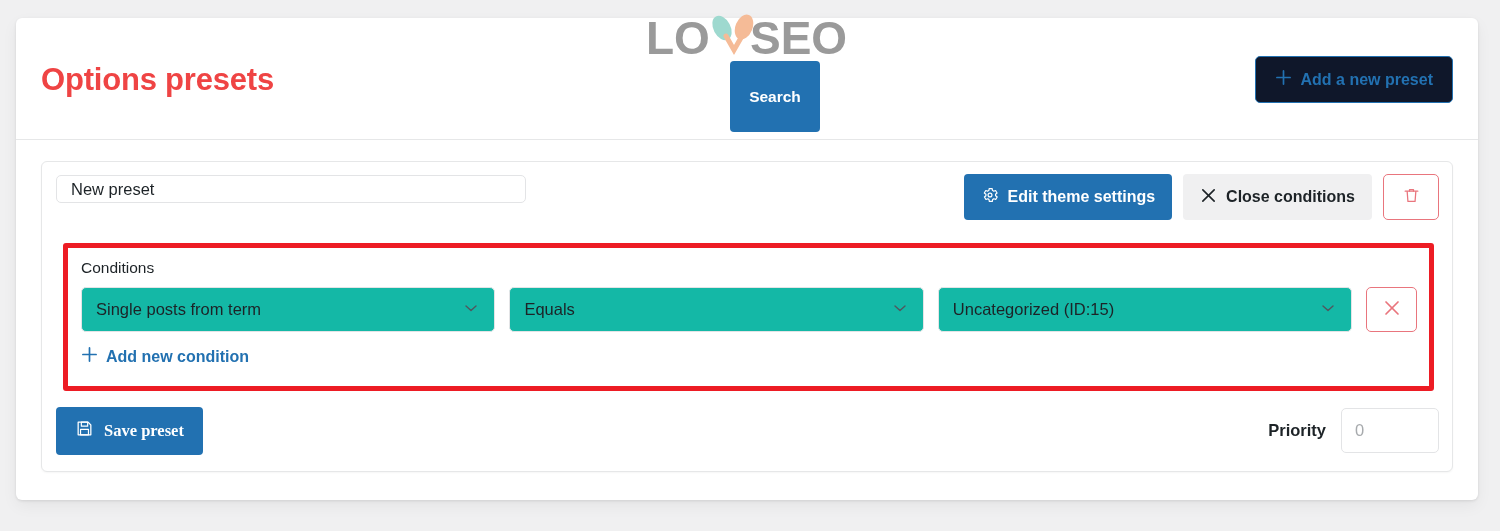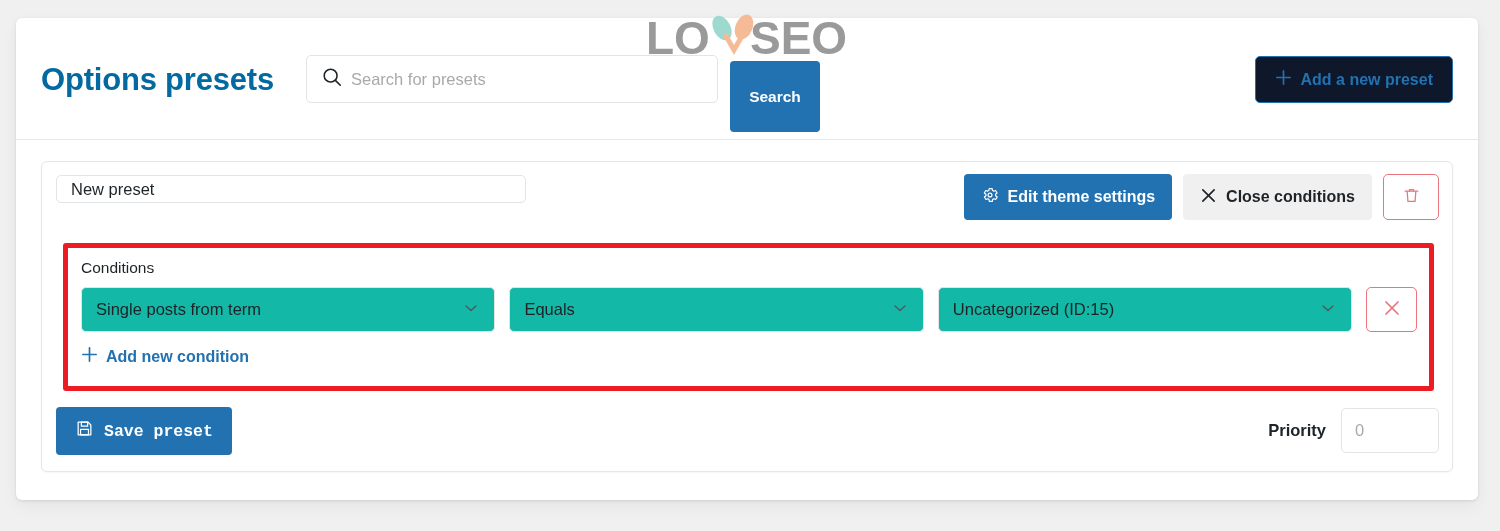--- a/index.html
+++ b/index.html
@@ -47,21 +47,21 @@
     border-bottom: 1px solid #e6e7e8;
     box-sizing: border-box;
   }
   .page-title {
     position: absolute;
     left: 25px;
     top: 44px;
     font-size: 31px;
     font-weight: bold;
     letter-spacing: -0.2px;
-    color: #0369a1;
+    color: #ef4444;
     white-space: nowrap;
   }
   .search-wrap {
     position: absolute;
     left: 290px;
     top: 37px;
     width: 412px;
     height: 48px;
     border: 1px solid #e3e4e6;
     border-radius: 5px;
@@ -292,21 +292,21 @@
   }
   .save-btn {
     position: absolute;
     left: 14px;
     top: 5px;
     height: 48px;
     background: #2271b1;
     color: #ffffff;
     border: none;
     border-radius: 4px;
-    font-family: Liberation Mono, monospace;
+    font-family: Liberation Serif, serif;
     font-size: 16.5px;
     font-weight: bold;
     display: flex;
     align-items: center;
     gap: 10px;
     padding: 0 19px;
     cursor: pointer;
   }
   .priority-wrap {
     position: absolute;
@@ -353,29 +353,20 @@
     <text x="104" y="42" font-family="Liberation Sans, sans-serif" font-size="46" font-weight="bold" fill="#9a9a9a">SEO</text>
   </svg>
 </div>
 
 <div class="outer-card">
 
   <div class="header">
 
     <div class="page-title">Options presets</div>
 
-    <div class="search-wrap">
-      <span class="search-icon">
-        <svg width="22" height="22" viewBox="0 0 24 24" fill="none" xmlns="http://www.w3.org/2000/svg">
-          <circle cx="10.5" cy="10.5" r="7" stroke="#1d2327" stroke-width="1.7"></circle>
-          <line x1="15.7" y1="15.7" x2="21" y2="21" stroke="#1d2327" stroke-width="1.7" stroke-linecap="round"></line>
-        </svg>
-      </span>
-      <input class="search-input" type="text" placeholder="Search for presets" style="">
-    </div>
 
     <button class="search-button">Search</button>
 
     <button class="add-preset-button">
       <span>
         <svg width="17" height="17" viewBox="0 0 18 18" xmlns="http://www.w3.org/2000/svg">
           <line x1="9" y1="2" x2="9" y2="16" stroke="#2271b1" stroke-width="1.8" stroke-linecap="round"></line>
           <line x1="2" y1="9" x2="16" y2="9" stroke="#2271b1" stroke-width="1.8" stroke-linecap="round"></line>
         </svg>
       </span>

